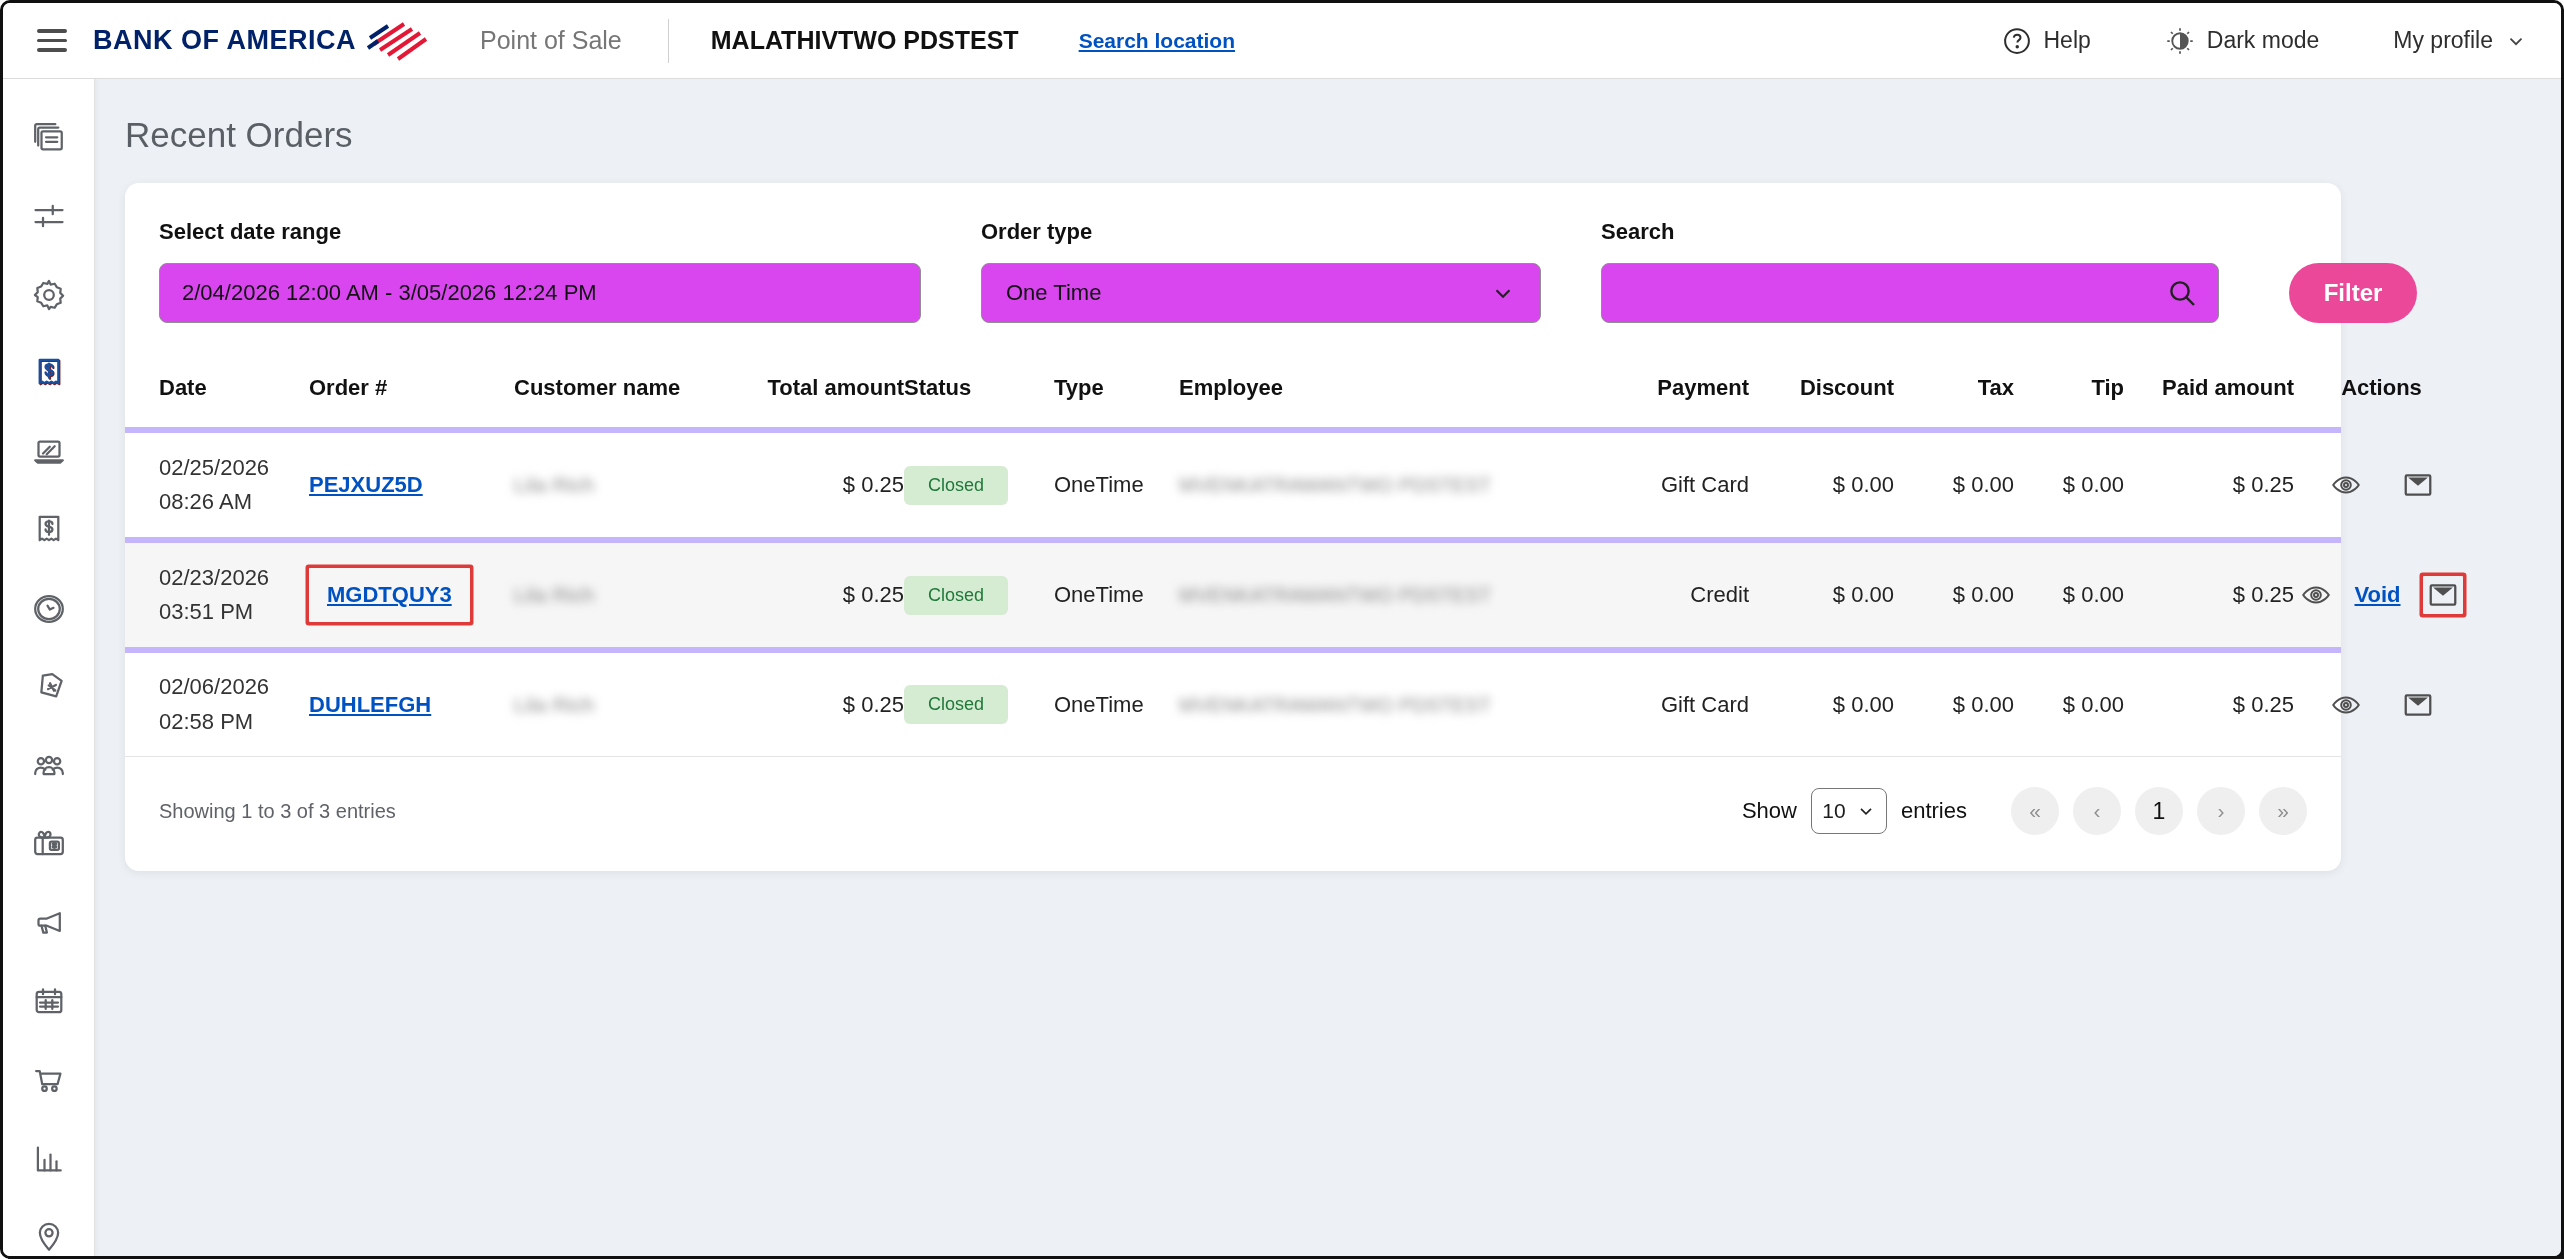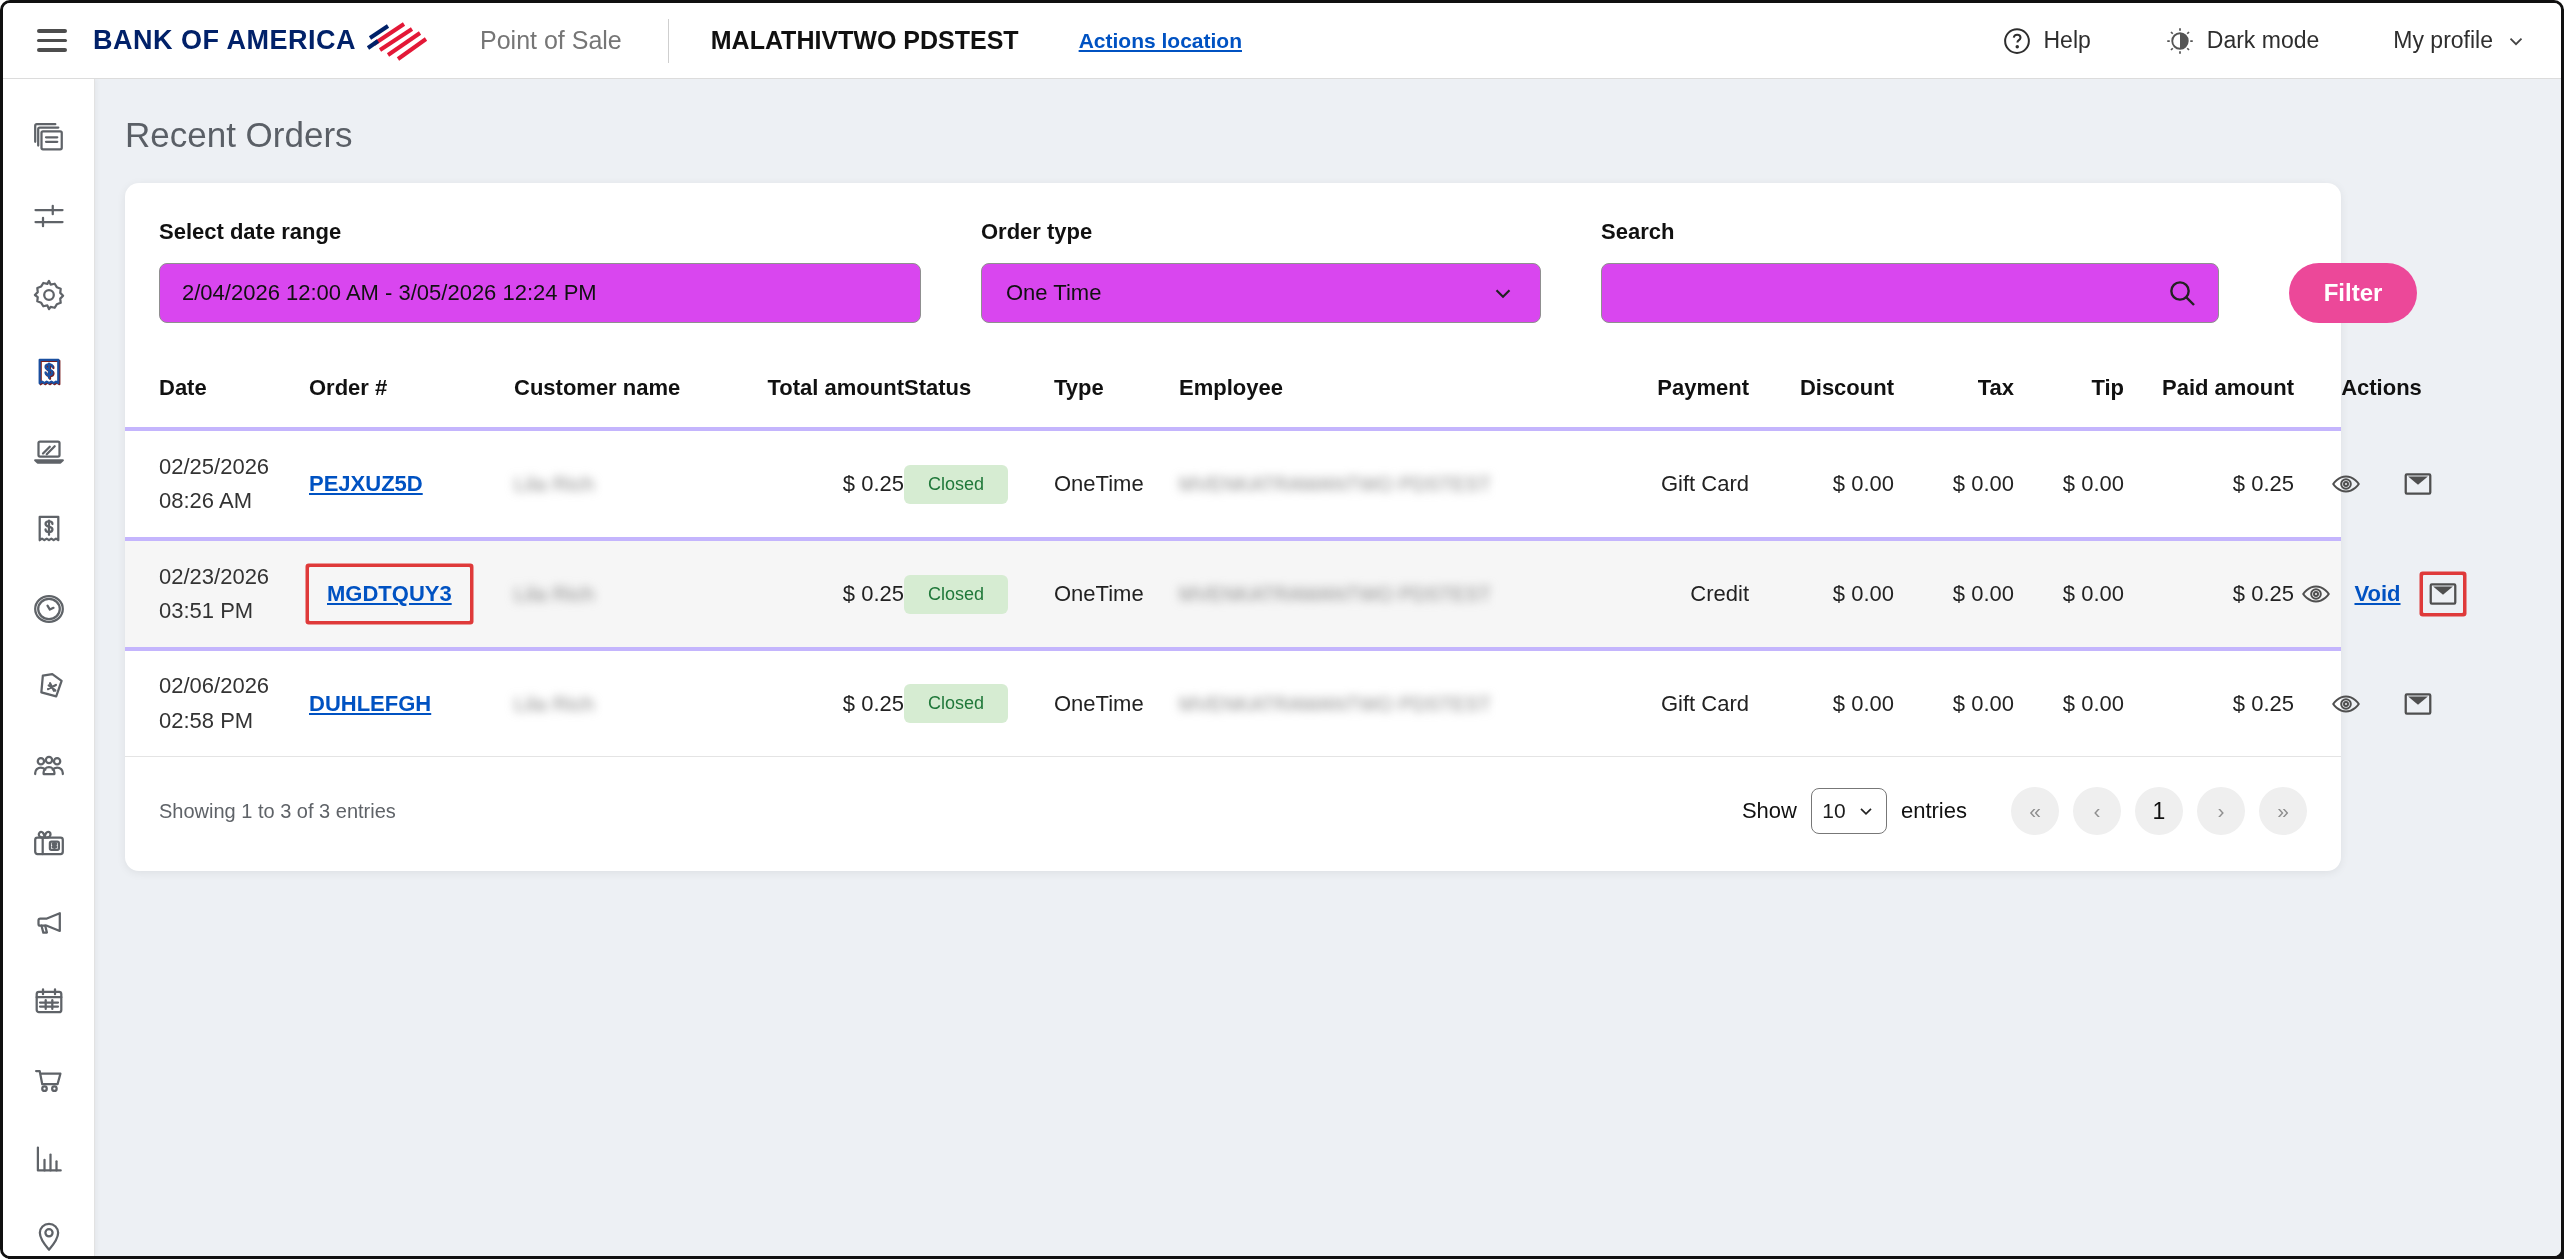--- a/index.html
+++ b/index.html
@@ -73,21 +73,21 @@
 
   
   .grid-row {
     display:grid;
     grid-template-columns:150px 205px 230px 160px 150px 125px 400px 170px 145px 120px 110px 170px 175px;
     align-items:center;
   }
   .thead { padding:44px 34px 26px 34px; font-weight:bold; font-size:22px; color:#111; }
   .th { white-space:nowrap; }
   .num { text-align:right; }
-  .trow { padding:0 34px; height:110px; font-size:22px; color:#222; border-top:4px solid #c4b5fd; }
+  .trow { padding:0 34px; height:110px; font-size:22px; color:#222; border-top:6px solid #c4b5fd; }
   .trow.zebra { background:#f6f6f6; }
   .trow:last-of-type { border-bottom:1px solid #e4e4e4; }
   .date-cell div { line-height:1.55; color:#333; }
   .order-link { color:#0052c2; font-weight:bold; text-decoration:underline; font-size:22px; cursor:pointer; display:inline-block; }
   .annotate-box { display:inline-block; padding:14px 18px; box-shadow:0 0 0 3.5px #df3a3a; border-radius:1px;text-align:right; }
   .blurred { filter:blur(5px); color:#8a8a8a; user-select:none; white-space:nowrap; overflow:hidden; }
   .customer-cell .blurred { font-size:21px; width:110px; }
   .employee-cell .blurred { font-size:20px; width:330px; }
   .badge { display:inline-block; background:#d6ecd2; color:#20783a; font-size:18px; padding:9px 24px; border-radius:6px; }
   .actions-cell { display:flex; align-items:center; justify-content:center; gap:40px; }
@@ -135,21 +135,21 @@
           <g stroke="#012169" stroke-width="4">
             <path d="M4 18 L22 6"></path>
               <path d="M2 28 L12 21"></path>
           </g>
         </svg>
       </span>
     </div>
     <span class="product">Point of Sale</span>
     <span class="top-divider"></span>
     <span class="loc-name">MALATHIVTWO PDSTEST</span>
-    <a class="change-loc">Actions location</a>
+    <a class="change-loc">Search location</a>
     <div class="top-right">
       <div class="top-item">
         <span style="display:flex;">
           <svg width="30" height="30" viewBox="0 0 24 24" fill="none" stroke="#2e2e2e" stroke-width="1.6">
             <circle cx="12" cy="12" r="9.5"></circle>
             <path d="M9.4 9.3c.2-1.5 1.3-2.4 2.7-2.4 1.5 0 2.7 1 2.7 2.4 0 1.9-2.5 2.1-2.5 3.8"></path>
             <circle cx="12.2" cy="16.6" r="0.6" fill="#2e2e2e"></circle>
           </svg>
         </span>
         <span>Help</span>

